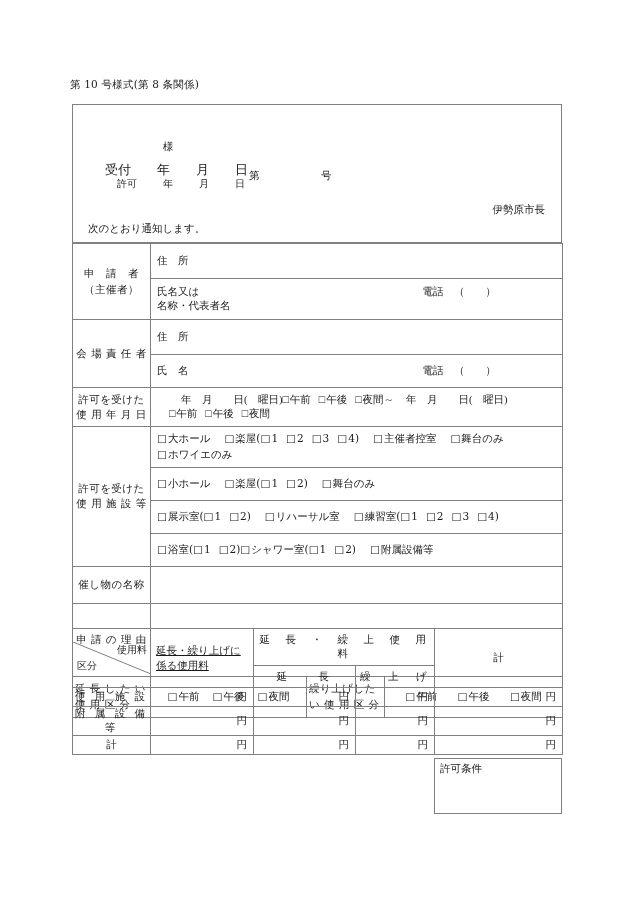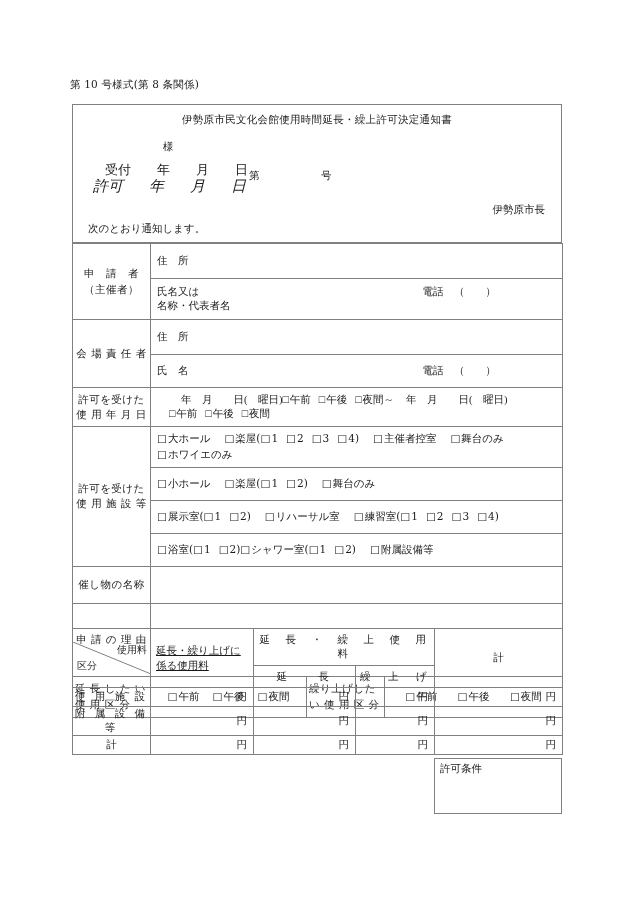--- a/index.html
+++ b/index.html
@@ -59,25 +59,24 @@
   }
   .recv-row {
     position: absolute;
     left: 32px;
     top: 56px;
     font-size: 13px;
     white-space: nowrap;
   }
   .perm-row {
     position: absolute;
-    left: 20px;
+    left: 44px;
     top: 72px;
-    font-size: 15px;
+    font-size: 10px;
     white-space: nowrap;
-    font-style: italic;
   }
   .no-label {
     position: absolute;
     left: 176px;
     top: 64px;
     font-size: 10.5px;
   }
   .no-unit {
     position: absolute;
     left: 248px;
@@ -222,21 +221,20 @@
   }
 </style>
 </head>
 <body>
 
 <div class="page">
 
   <div class="form-no">第 10 号様式(第 8 条関係)</div>
 
   <div class="frame">
-    <div class="doc-title">伊勢原市民文化会館使用時間延長・繰上許可決定通知書</div>
 
     <div class="sama-line">様</div>
 
     <div class="recv-row">
       <span>受付</span><span class="sp sp4"></span><span>年</span><span class="sp sp4"></span><span>月</span><span class="sp sp4"></span><span>日</span>
     </div>
 
     <div class="perm-row">
       <span>許可</span><span class="sp sp4"></span><span>年</span><span class="sp sp4"></span><span>月</span><span class="sp sp4"></span><span>日</span>
     </div>

